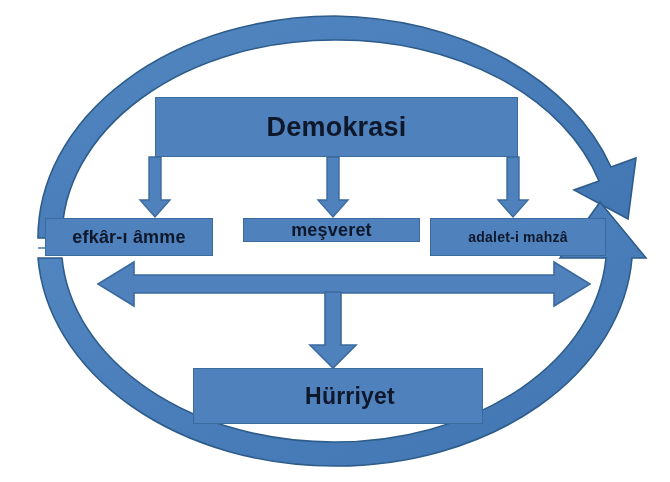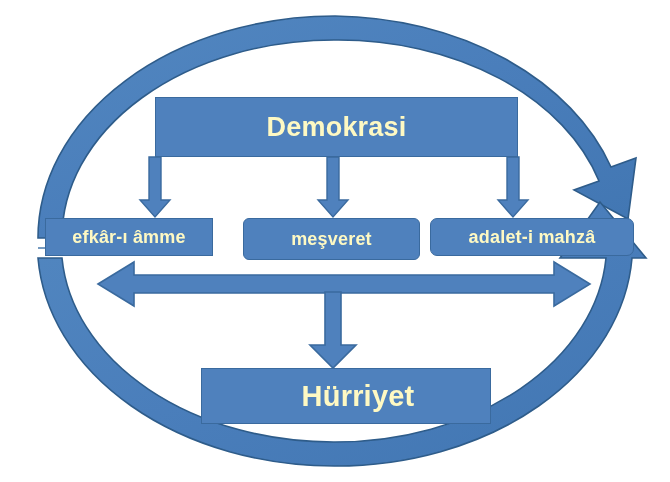--- a/index.html
+++ b/index.html
@@ -22,21 +22,21 @@
     left: 0;
     top: 0;
     width: 670px;
     height: 482px;
   }
   .node-box {
     position: absolute;
     box-sizing: border-box;
     background: #4F81BD;
     border: 1px solid #3A6A9E;
-    color: #fef9c3;
+    color: #0f172a;
     display: flex;
     align-items: center;
     justify-content: center;
     text-align: center;
     font-weight: bold;
     letter-spacing: 0.2px;
     line-height: 1;
     white-space: nowrap;
   }
   #node-demokrasi {
@@ -50,38 +50,36 @@
     left: 45px;
     top: 218px;
     width: 168px;
     height: 38px;
     font-size: 18px;
   }
   #node-mesveret {
     left: 243px;
     top: 218px;
     width: 177px;
-    height: 42px;
+    height: 24px;
     font-size: 18px;
-    border-radius: 6px;
   }
   #node-adalet {
     left: 430px;
     top: 218px;
-    width: 204px;
+    width: 176px;
     height: 38px;
-    font-size: 18px;
-    border-radius: 7px;
+    font-size: 14px;
   }
   #node-hurriyet {
-    left: 201px;
+    left: 193px;
     top: 368px;
     width: 290px;
     height: 56px;
-    font-size: 29px;
+    font-size: 23px;
     padding-left: 24px;
   }
 </style>
 </head>
 <body>
 
 <div id="stage">
 
   <svg id="diagram-svg" viewBox="0 0 670 482">
     <defs>

